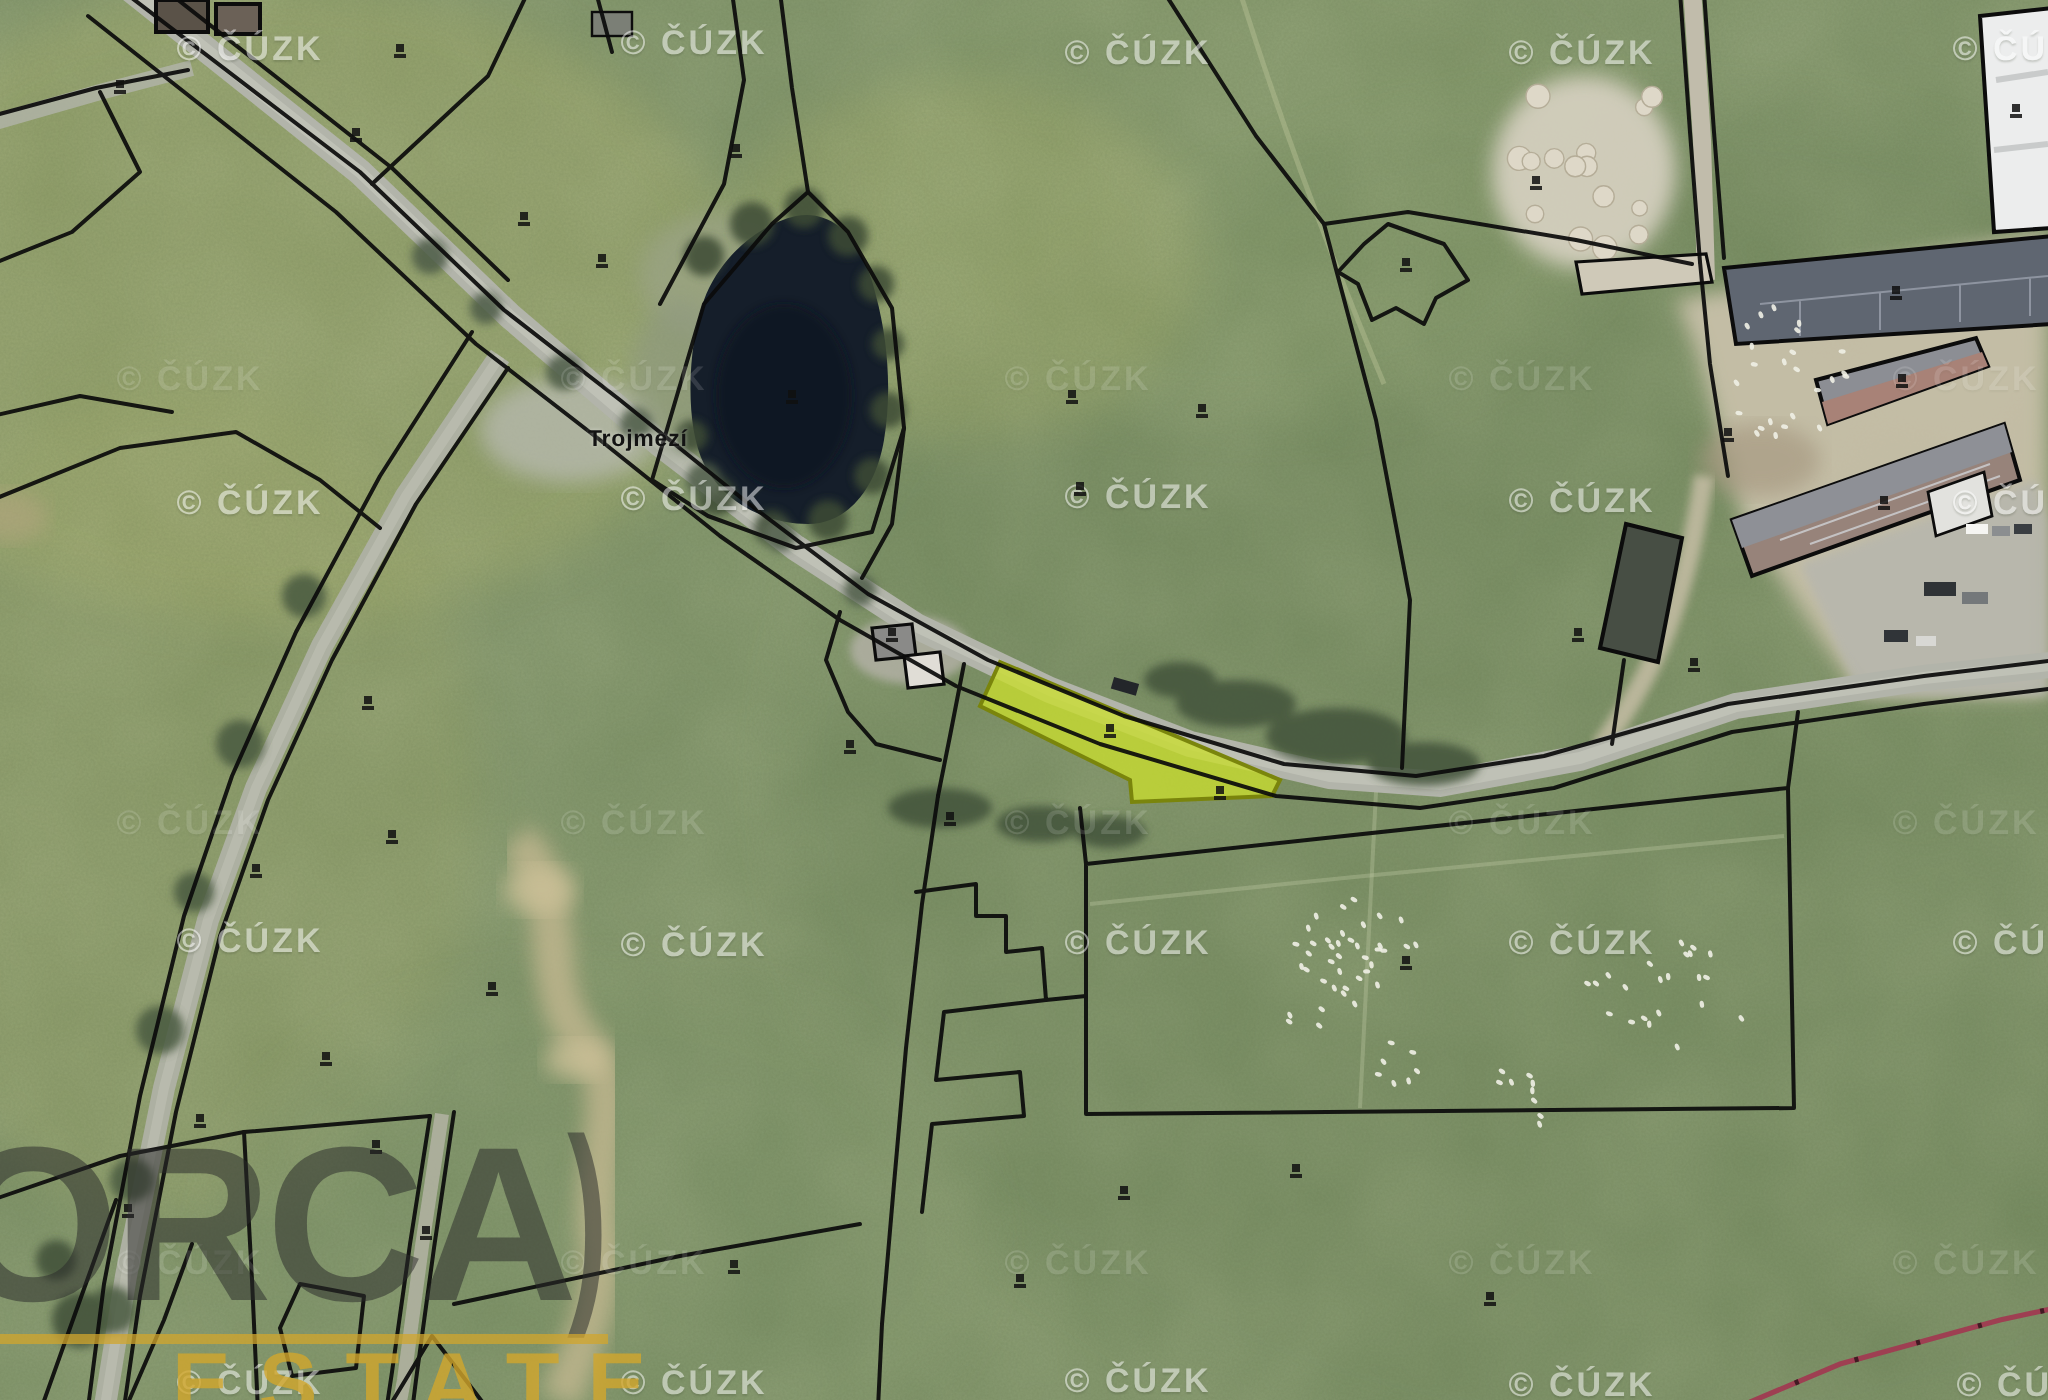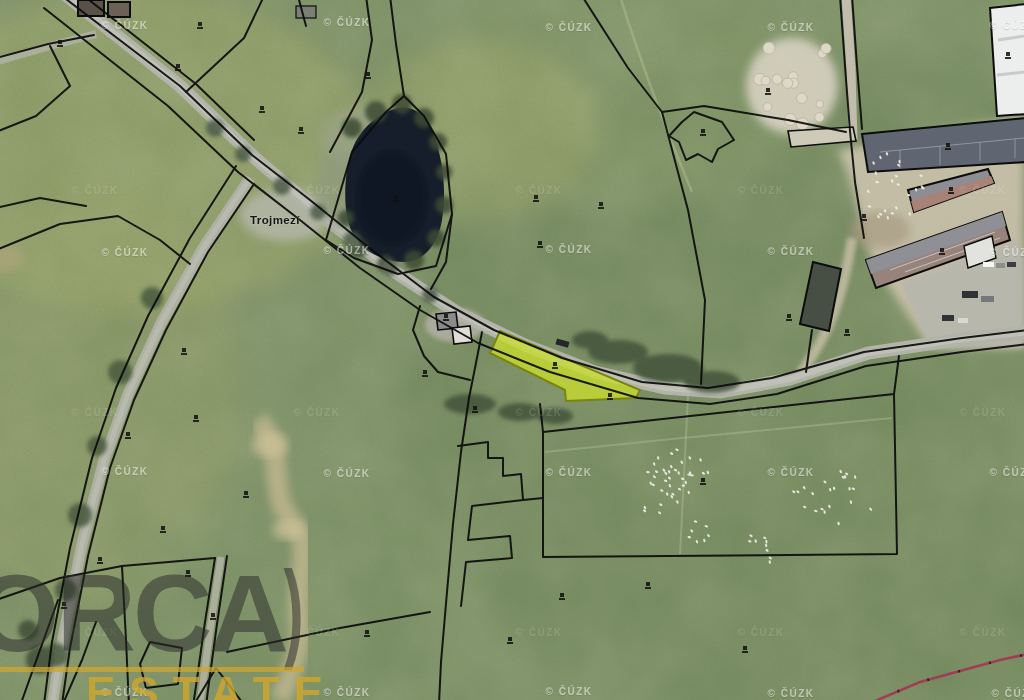--- a/index.html
+++ b/index.html
@@ -1,32 +1,32 @@
 <!DOCTYPE html>
 <html><head>
 <meta charset="utf-8">
 <style>
   html,body{margin:0;padding:0;background:#1d1d1d;}
   #stage{position:relative;width:1024px;height:700px;overflow:hidden;
          font-family:"Liberation Sans",sans-serif;background:#7e9268;}
   #map-svg{position:absolute;left:0;top:0;}
   
   .wm{position:absolute;transform:translate(-50%,-50%);color:#fff;opacity:.5;
-      font-size:10px;font-weight:bold;letter-spacing:1.5px;white-space:nowrap;
+      font-size:17px;font-weight:bold;letter-spacing:1.5px;white-space:nowrap;
       text-shadow:0 1px 1px rgba(55,65,45,.4);pointer-events:none;}
   .wm.ghost{opacity:.13;color:#eef3df;}
   
   .marker{position:absolute;transform:translate(-50%,-50%);width:6px;height:8px;opacity:.85;}
   .marker i{display:block;background:#101010;}
   .marker .a{width:4px;height:4px;margin:0 auto;}
   .marker .b{width:6px;height:2px;margin-top:1px;}
   
   #place-label{position:absolute;transform:translate(0,-50%);color:#131313;
       font-size:11.5px;font-weight:bold;letter-spacing:.4px;
-      text-shadow:0 0 2px rgba(255,255,255,.45);}
+      text-shadow:0 0 2px rgba(255,255,255,.45);margin-left:44px;}
   
   #logo{position:absolute;left:-26px;bottom:-10px;width:380px;height:150px;}
   #logo .orca{position:absolute;left:0;bottom:42px;font-size:110px;font-weight:bold;
       line-height:1;color:rgba(42,42,42,.52);letter-spacing:-3px;white-space:nowrap;}
   #logo .orca .sw{display:inline-block;transform:scaleX(.55) translateY(-4px);margin-left:-10px;}
   #logo .bar{position:absolute;left:0;bottom:38px;width:330px;height:5px;
       background:rgba(210,166,44,.75);}
   #logo .estate{position:absolute;left:112px;bottom:-8px;font-size:44px;font-weight:bold;
       letter-spacing:14px;color:rgba(210,166,44,.8);white-space:nowrap;}
 </style>

